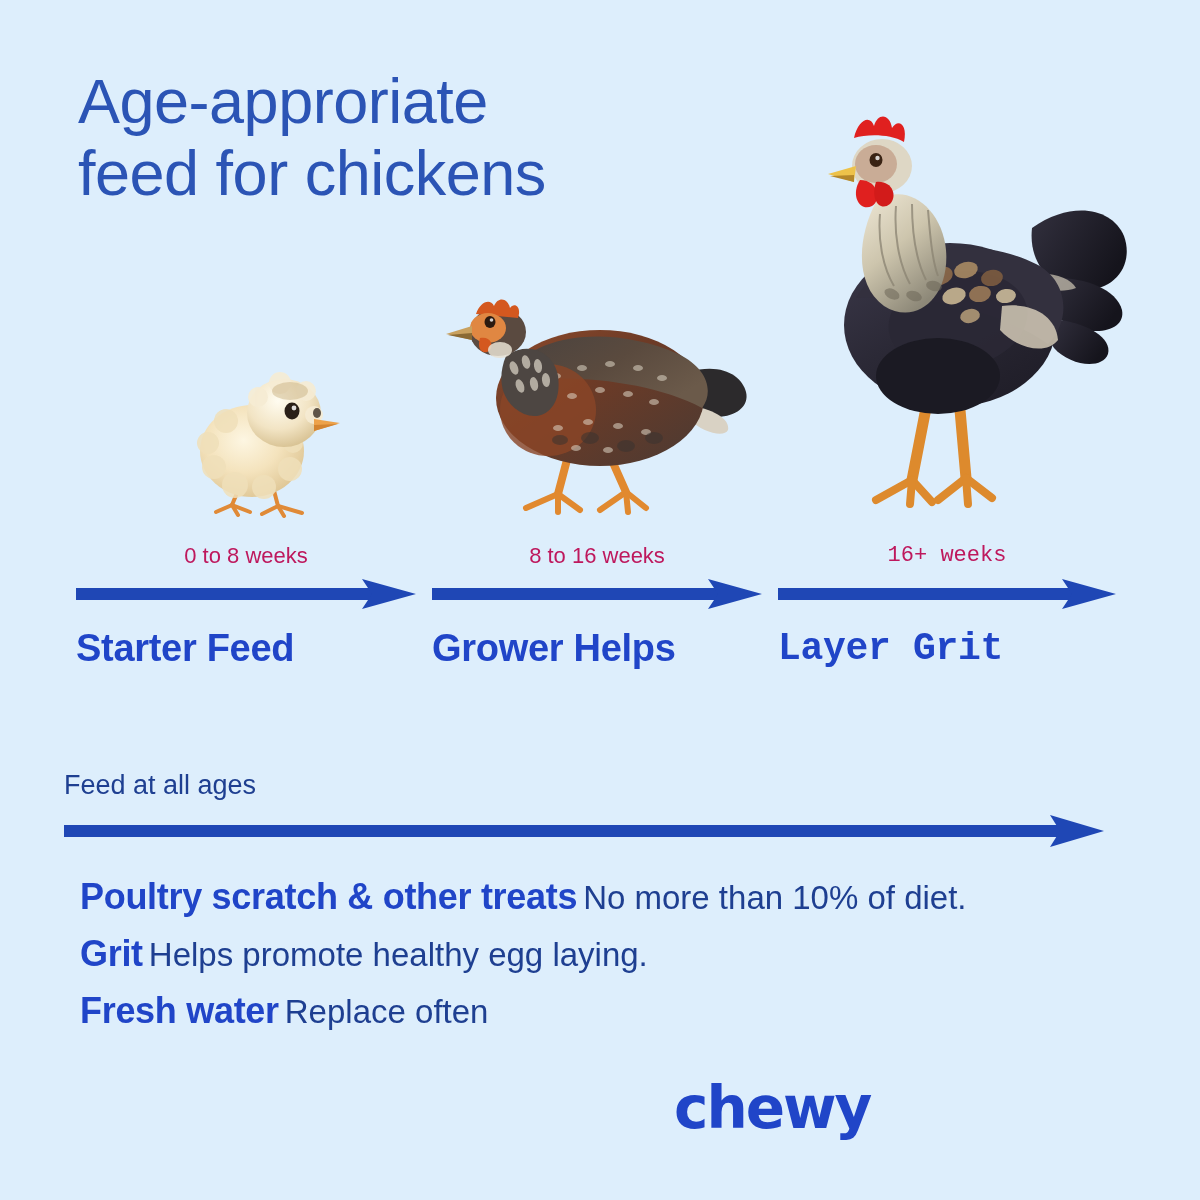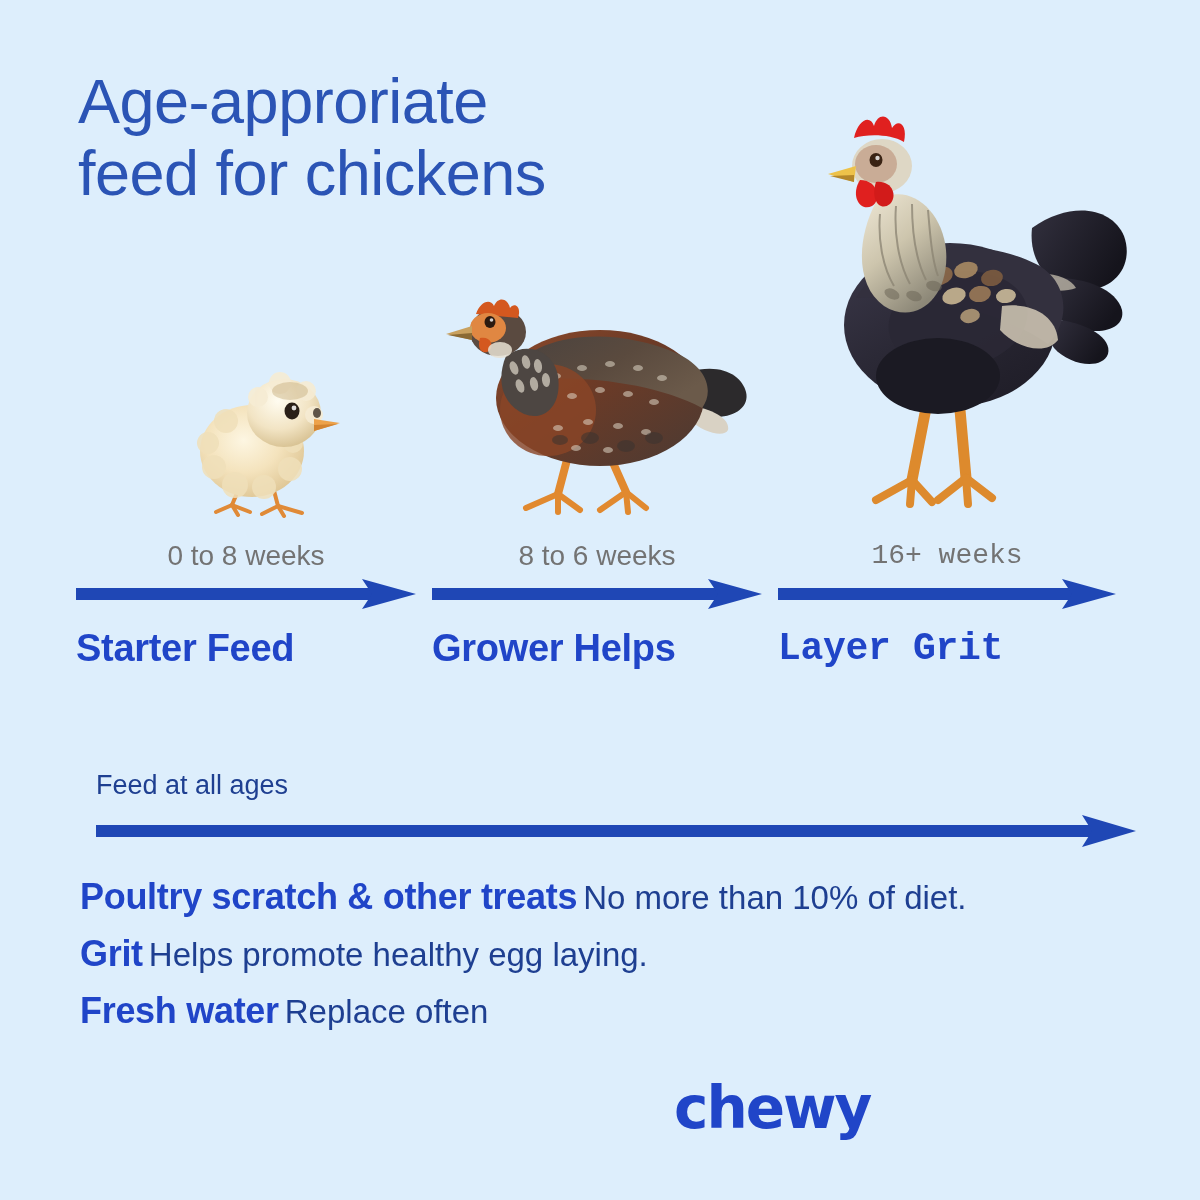--- a/index.html
+++ b/index.html
@@ -61,22 +61,22 @@
     position:absolute;
     top:0;
     height:150px;
   }
   #stage-0 { left:0px;   width:340px; }
   #stage-1 { left:356px; width:330px; }
   #stage-2 { left:702px; width:338px;font-family:Liberation Mono, monospace; }
 
   .stage-age {
     text-align:center;
-    font-size:28px;
-    color:#737373;
+    font-size:22px;
+    color:#be185d;
     font-weight:400;
     height:42px;
     line-height:42px;
     white-space:nowrap;
   }
   .stage-arrow {
     height:34px;
     display:block;
     width:100%;
   }
@@ -85,21 +85,21 @@
     font-weight:700;
     color:#2045c8;
     margin-top:16px;
     white-space:nowrap;
     letter-spacing:-0.3px;
   }
 
   
   #allages {
     position:absolute;
-    left:96px;
+    left:64px;
     top:770px;
     width:1040px;
   }
   #allages-label {
     font-size:27px;
     color:#1e3f91;
     font-weight:400;
     margin-bottom:12px;
   }
   #allages-arrow { display:block; width:1040px; height:36px; }
@@ -403,21 +403,21 @@
     <div class="stage" id="stage-0">
       <div class="stage-age">0 to 8 weeks</div>
       <svg class="stage-arrow" viewBox="0 0 340 34" preserveAspectRatio="none" xmlns="http://www.w3.org/2000/svg">
         <rect x="0" y="11" width="296" height="12" fill="#1f47b5"></rect>
         <path d="M286 2 L340 17 L286 32 L296 17 Z" fill="#1f47b5"></path>
       </svg>
       <div class="stage-name">Starter Feed</div>
     </div>
 
     <div class="stage" id="stage-1">
-      <div class="stage-age">8 to 6 weeks</div>
+      <div class="stage-age">8 to 16 weeks</div>
       <svg class="stage-arrow" viewBox="0 0 330 34" preserveAspectRatio="none" xmlns="http://www.w3.org/2000/svg">
         <rect x="0" y="11" width="286" height="12" fill="#1f47b5"></rect>
         <path d="M276 2 L330 17 L276 32 L286 17 Z" fill="#1f47b5"></path>
       </svg>
       <div class="stage-name">Grower Helps</div>
     </div>
 
     <div class="stage" id="stage-2">
       <div class="stage-age">16+ weeks</div>
       <svg class="stage-arrow" viewBox="0 0 338 34" preserveAspectRatio="none" xmlns="http://www.w3.org/2000/svg">

